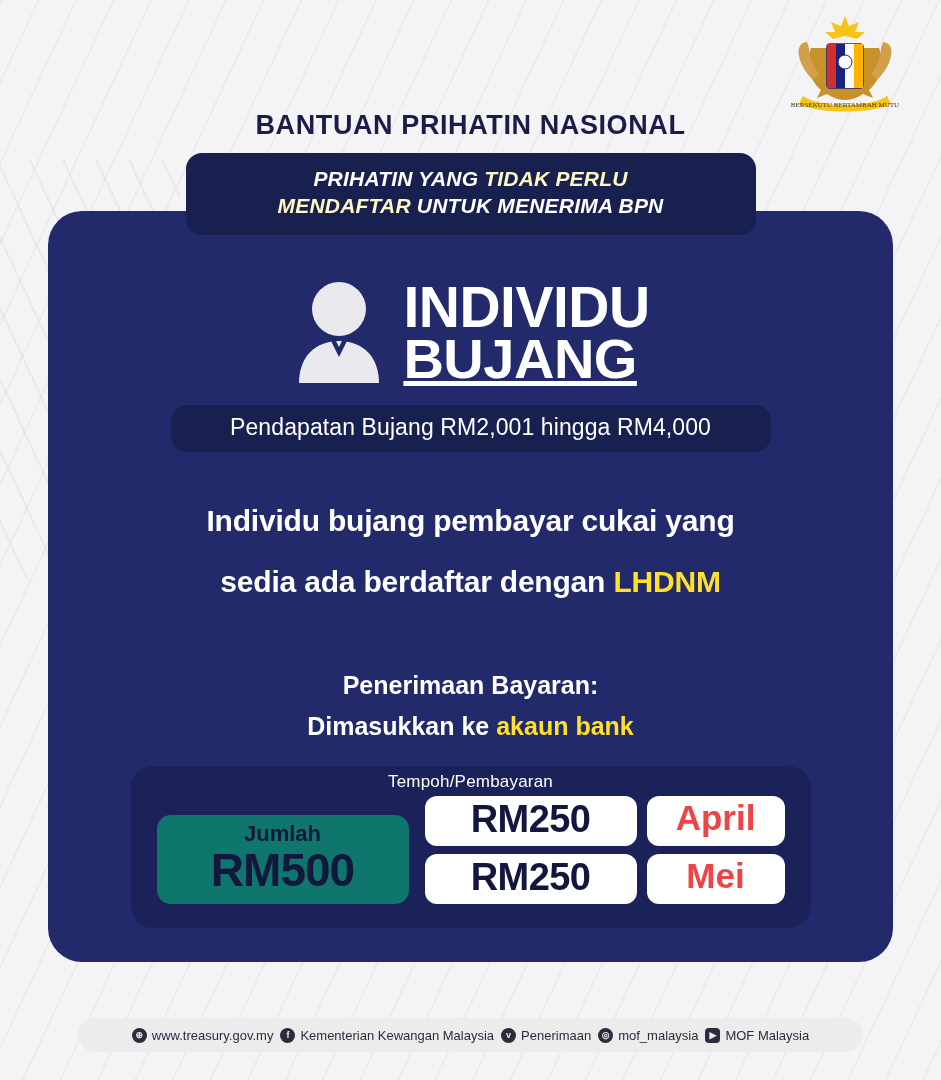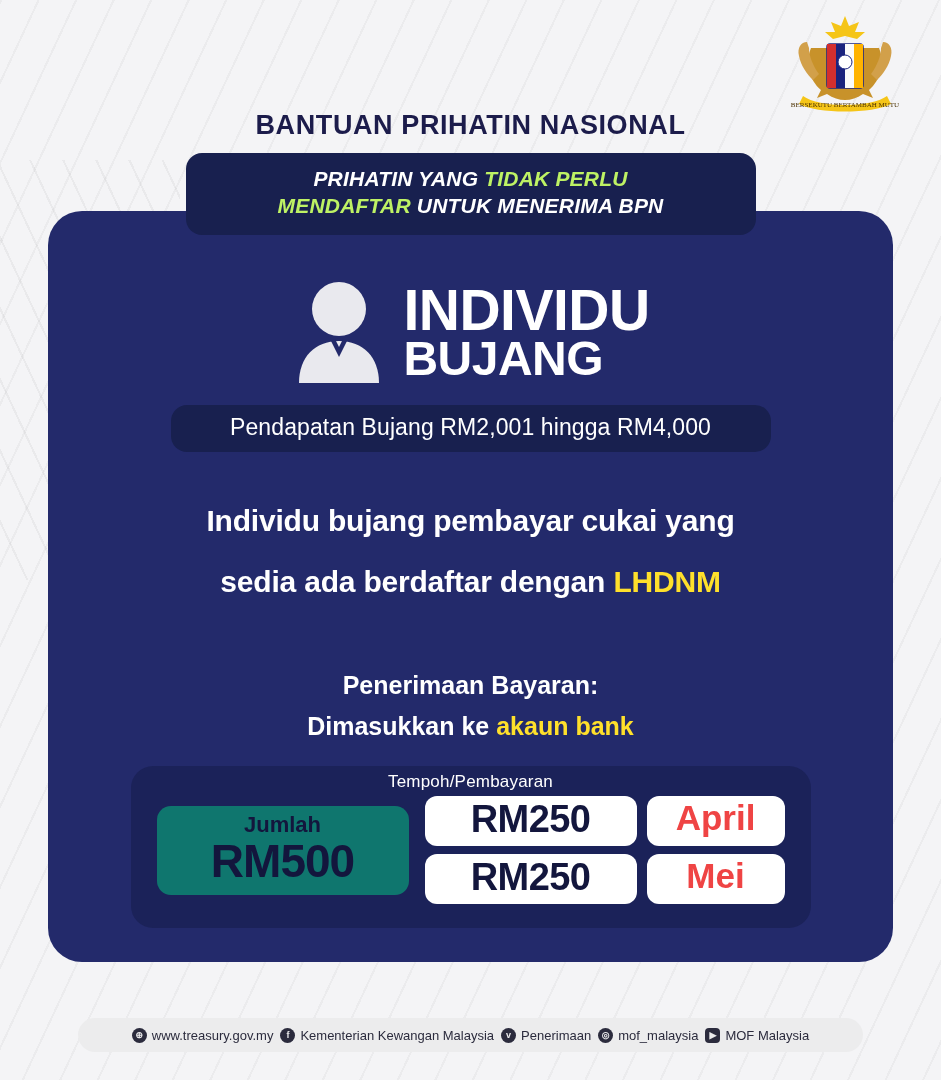--- a/index.html
+++ b/index.html
@@ -84,21 +84,21 @@
     border-radius: 16px;
     padding: 13px 18px 15px;
     text-align: center;
     color: #ffffff;
     font-style: italic;
     font-weight: bold;
     font-size: 21px;
     line-height: 1.28;
     letter-spacing: 0.2px;
   }
-  .subtitle-pill .hl { color: #bef264; }
+  .subtitle-pill .hl { color: #fef9c3; }
 
   
   .card {
     position: relative;
     margin: -24px auto 0;
     width: 845px;
     background: #232a6b;
     border-radius: 34px;
     padding: 62px 40px 34px;
     color: #ffffff;
@@ -111,21 +111,21 @@
     gap: 16px;
     margin-top: 4px;
   }
   .person-icon { width: 96px; height: 112px; flex: 0 0 auto; }
   .hero-text {
     font-weight: bold;
     letter-spacing: -0.5px;
     line-height: 0.92;
   }
   .hero-line1 { font-size: 57px; }
-  .hero-line2 { font-size: 48px; }
+  .hero-line2 { font-size: 56px; text-decoration: underline; }
 
   .income-pill {
     margin: 16px auto 0;
     width: 600px;
     background: #18204f;
     border-radius: 16px;
     text-align: center;
     padding: 9px 10px 11px;
     font-size: 23px;
     letter-spacing: 0.1px;
@@ -159,21 +159,21 @@
 
   
   .amounts {
     position: relative;
     margin: 22px auto 0;
     width: 680px;
     background: #1b2259;
     border-radius: 22px;
     padding: 30px 26px 24px;
     display: flex;
-    align-items: center;
+    align-items: flex-end;
     gap: 16px;
   }
   .tempoh-label {
     position: absolute;
     top: 6px;
     left: 0; right: 0;
     text-align: center;
     font-size: 17px;
     color: #ffffff;
     letter-spacing: 0.2px;

